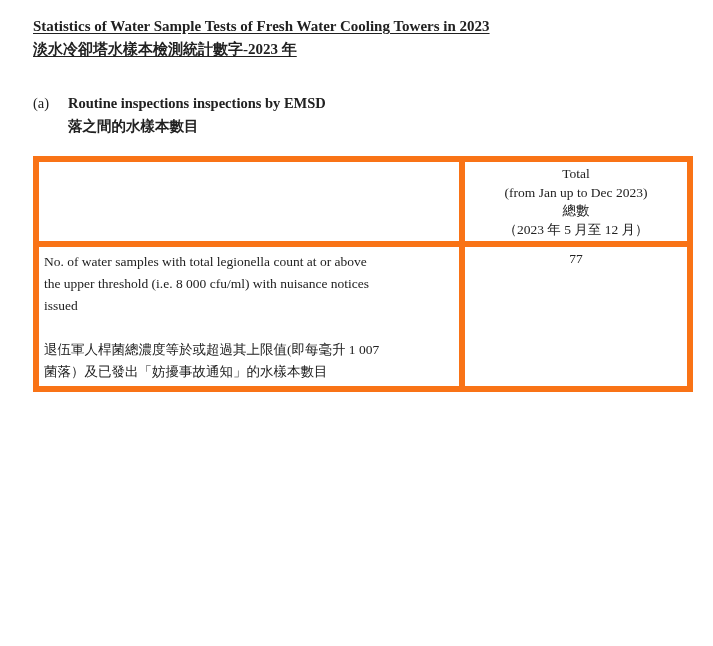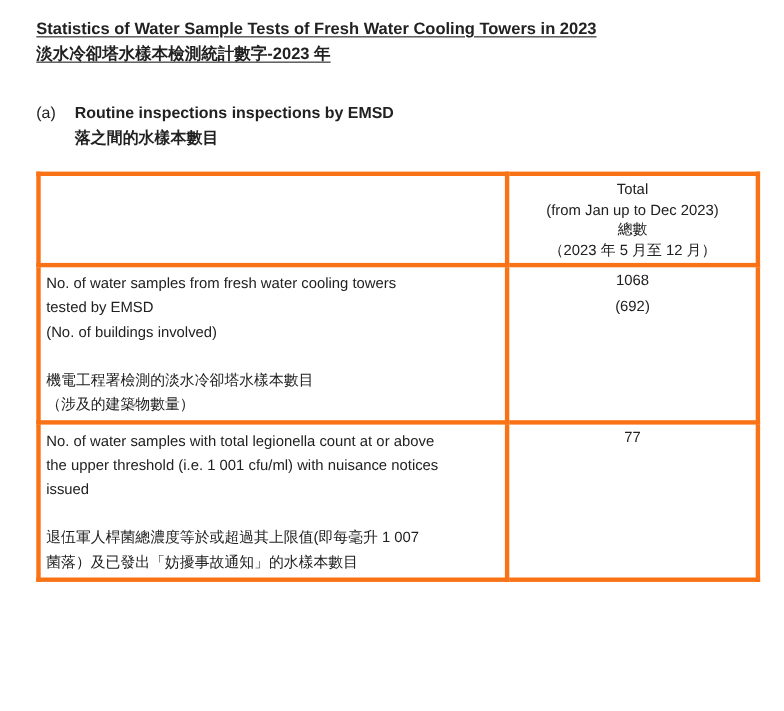--- a/index.html
+++ b/index.html
@@ -1,15 +1,15 @@
 <!DOCTYPE html>
 <html><head>
 <meta charset="utf-8">
 <style>
-  * { margin: 0; padding: 0; box-sizing: border-box; }
+  * { margin: 0; padding: 0; box-sizing: border-box; font-family: Liberation Serif, serif; }
   html, body {
     width: 713px;
     height: 646px;
     background: #ffffff;
     color: #212121;
     font-family: "Liberation Sans", "DejaVu Sans", sans-serif;
     overflow: hidden;
   }
   .page { padding: 15px 26px 0 33px; }
 
@@ -36,21 +36,21 @@
   }
   .section-headings { font-weight: 700; }
 
   table.stats {
     margin-top: 18px;
     width: 654px;
     border-collapse: collapse;
     table-layout: fixed;
   }
   table.stats td {
-    border: 4px solid #f97316;
+    border: 6px solid #f97316;
     vertical-align: top;
     font-size: 13.5px;
   }
   col.c1 { width: 426px; }
   col.c2 { width: 228px; }
 
   tr.hdr-row  { height: 78px; }
   tr.row-1    { height: 133px; }
   tr.row-2    { height: 132px; }
   tr.row-3    { height: 116px; }
@@ -98,39 +98,25 @@
         <tr class="hdr-row">
       <td></td>
       <td class="hdr-cell">
         <div class="hdr-line">Total</div>
         <div class="hdr-line">(from Jan up to Dec 2023)</div>
         <div class="hdr-line">總數</div>
         <div class="hdr-line">（2023 年 5 月至 12 月）</div>
       </td>
     </tr>
 
-    <tr class="row-1">
-      <td class="desc-cell">
-        <div class="line">No. of water samples from fresh water cooling towers</div>
-        <div class="line">tested by EMSD</div>
-        <div class="line">(No. of buildings involved)</div>
-        <div class="line"></div>
-        <div class="line">機電工程署檢測的淡水冷卻塔水樣本數目</div>
-        <div class="line">（涉及的建築物數量）</div>
-      </td>
-      <td class="val-cell">
-        <div class="val-line">1068</div>
-        <div class="val-line">(692)</div>
-      </td>
-    </tr>
 
     <tr class="row-2">
       <td class="desc-cell">
         <div class="line">No. of water samples with total legionella count at or above</div>
-        <div class="line">the upper threshold (i.e. 1 001 cfu/ml) with nuisance notices</div>
+        <div class="line">the upper threshold (i.e. 8 000 cfu/ml) with nuisance notices</div>
         <div class="line">issued</div>
         <div class="line"></div>
         <div class="line">退伍軍人桿菌總濃度等於或超過其上限值(即每毫升 1 007</div>
         <div class="line">菌落）及已發出「妨擾事故通知」的水樣本數目</div>
       </td>
       <td class="val-cell">
         <div class="val-line">77</div>
       </td>
     </tr>
 

